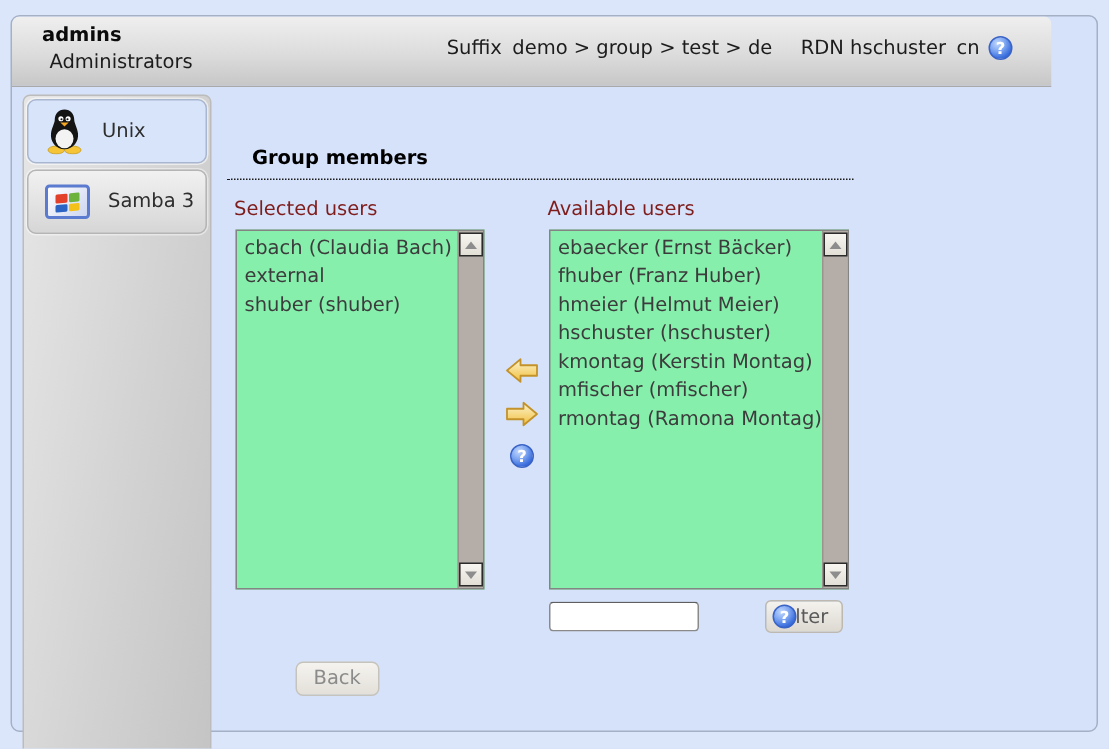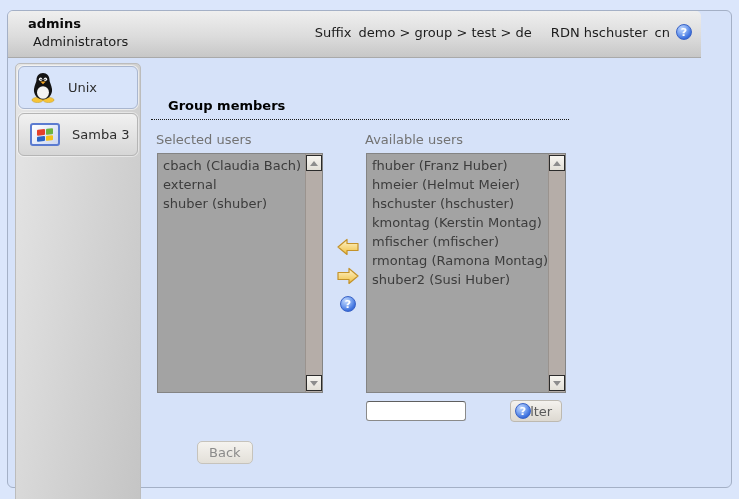--- a/index.html
+++ b/index.html
@@ -18,21 +18,21 @@
   
   .header {
     position:absolute; left:0; top:0; width:693px; height:47px;
     background:linear-gradient(#efefef,#dcdcdc 55%,#c7c7c7);
     border-bottom:1px solid #a9a9a9;
     border-radius:5px 5px 0 0;
   }
   .acct-title { position:absolute; left:20px; top:5px; font-weight:bold; color:#0a0a0a; }
   .acct-sub   { position:absolute; left:25px; top:23px; color:#1c1c1c; }
   .header-right {
-    position:absolute; right:9px; top:13px;
+    position:absolute; right:26px; top:13px;
     display:flex; align-items:center; white-space:nowrap; color:#1c1c1c;text-align:center;
   }
   .header-right .lbl { margin-right:7px; }
   .gap-lg { width:19px; }
   .gap-sm { width:6px; }
   
   .help {
     width:16px; height:16px; border-radius:50%;
     background:radial-gradient(circle at 35% 28%, #c2d8fd 0%, #7ba4f1 40%, #3b6fdd 72%, #2c58c4 100%);
     border:1px solid #3a63c6;
@@ -67,26 +67,26 @@
   .win-flag i { border-radius:1px; }
   .wf-red{background:#e3402c;} .wf-green{background:#6cb33e;}
   .wf-blue{background:#2a63c4;} .wf-yellow{background:#f3c118;}
   
   .section-title {
     position:absolute; left:143px; top:87px; width:418px;
     padding:0 0 6px 17px;
     border-bottom:1px dotted #1a1a1a;
     font-weight:bold; color:#000;
   }
-  .col-label { position:absolute; top:121px; color:#737373; }
+  .col-label { position:absolute; top:121px; color:#7f1d1d; }
   .col-label.sel   { left:148px; }
   .col-label.avail { left:357px; }
   .listbox {
     position:absolute; top:142px; height:240px;
-    background:#a3a3a3; border:1px solid #848484;
+    background:#86efac; border:1px solid #848484;
   }
   .listbox.selected  { left:149px; width:166px; }
   .listbox.available { left:358px; width:200px; }
   .list-items { position:absolute; left:0; top:2px; right:17px; bottom:0; overflow:hidden; }
   .list-option {
     padding:0 2px 0 5px; line-height:19px; color:#3c3c3c;
     white-space:nowrap; overflow:hidden; cursor:default;
   }
   .vscroll {
     position:absolute; top:0; right:0; bottom:0; width:17px;
@@ -214,27 +214,27 @@
             <stop offset="1" stop-color="#f0bf3e"></stop>
         </linearGradient>
       </defs>
       <path d="M21,9 L12,1.5 L12,5.5 L1,5.5 L1,12.5 L12,12.5 L12,16.5 Z" fill="url(#goldR)" stroke="#c3922a" stroke-width="1.2" stroke-linejoin="round"></path>
     </svg>
     <span class="help">?</span>
   </div>
 
   <div class="listbox available">
     <div class="list-items">
+        <div class="list-option">ebaecker (Ernst Bäcker)</div>
         <div class="list-option">fhuber (Franz Huber)</div>
         <div class="list-option">hmeier (Helmut Meier)</div>
         <div class="list-option">hschuster (hschuster)</div>
         <div class="list-option">kmontag (Kerstin Montag)</div>
         <div class="list-option">mfischer (mfischer)</div>
         <div class="list-option">rmontag (Ramona Montag)</div>
-        <div class="list-option">shuber2 (Susi Huber)</div>
       </div>
     <div class="vscroll">
       <div class="sbtn up">
           <span class="tri-up"></span>
         </div>
       <div class="sbtn down">
           <span class="tri-down"></span>
         </div>
     </div>
   </div>

